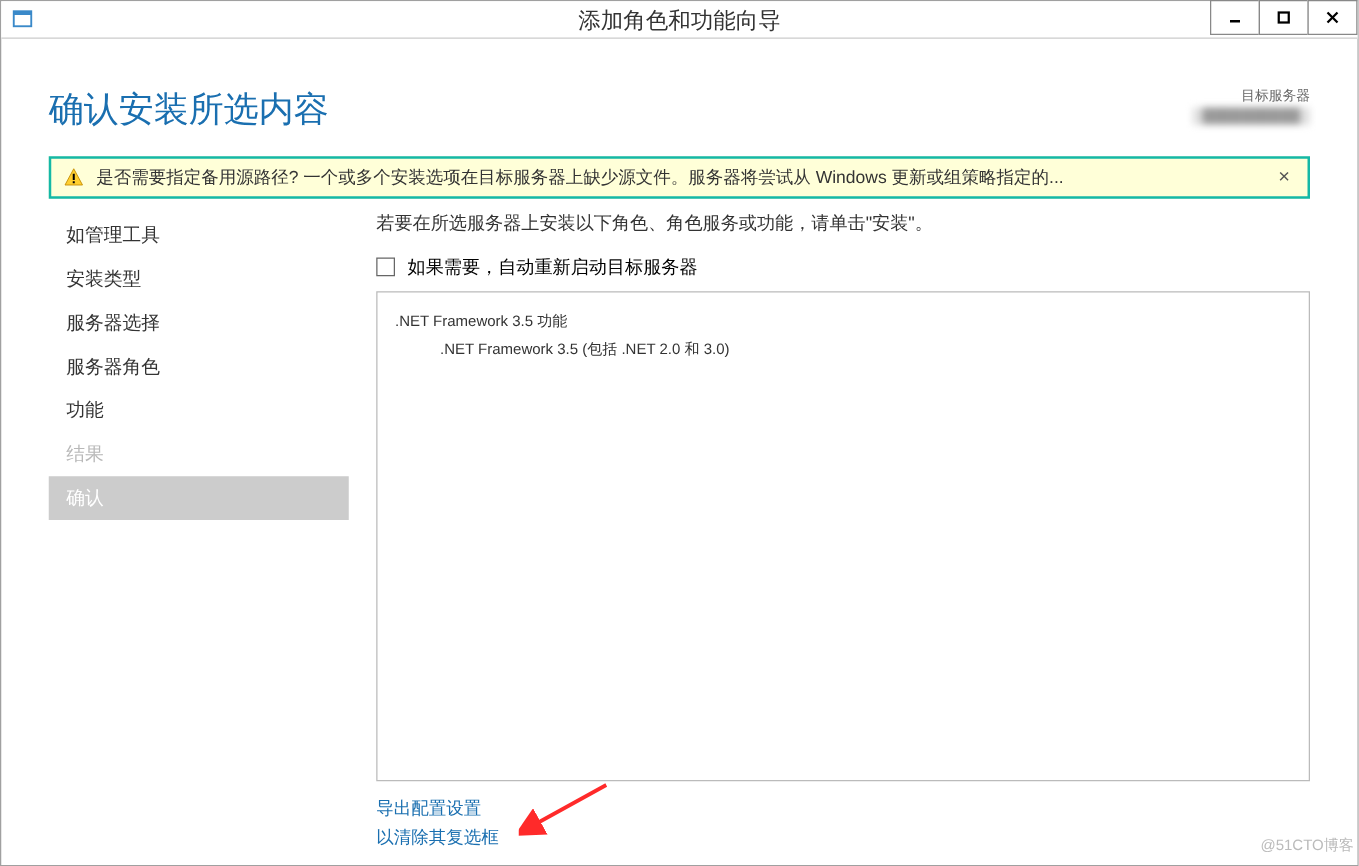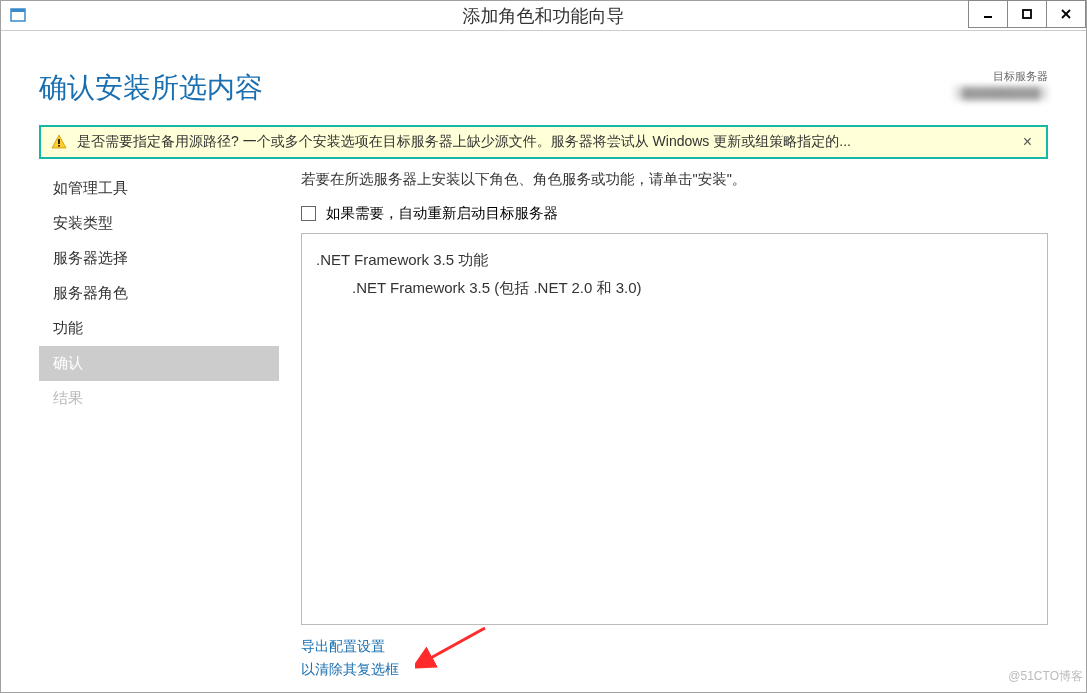--- a/index.html
+++ b/index.html
@@ -30,21 +30,21 @@
     .sidebar-item { padding: 8px 14px; font-size: 15px; color: #333; cursor: pointer; }
     .sidebar-item.active { background: #cccccc; color: #fff; }
     .sidebar-item.disabled { color: #b8b8b8; cursor: default; }
     
     .main-col { flex: 1; display: flex; flex-direction: column; padding-left: 22px; overflow: hidden; }
     .instr { font-size: 14.5px; color: #333; line-height: 1.7; margin-bottom: 12px; }
     .checkbox-row { display: flex; align-items: center; margin-bottom: 10px; font-size: 14.5px; }
     .checkbox { width: 15px; height: 15px; border: 1px solid #666; margin-right: 10px; background: #fff; cursor: pointer; }
     .note { font-size: 14.5px; color: #333; line-height: 1.7; margin-bottom: 14px; }
     
-    .feature-box { flex: 1; border: 1px solid #bbb; background: #fff; padding: 12px 14px; overflow: auto; font-size: 15px; color: #333; }
+    .feature-box { flex: 1; border: 1px solid #bbb; background: #fff; padding: 12px 14px; overflow: auto; font-size: 12px; color: #333; }
     .feature-parent { line-height: 1.9; }
     .feature-child { padding-left: 36px; line-height: 1.9; }
     
     .links { padding-top: 10px; }
     .link { color: #1a6fb0; font-size: 14px; line-height: 1.6; cursor: pointer; display: block; }
     
     .arrow-annotation { position: absolute; pointer-events: none; }
     .watermark { position: absolute; right: 4px; bottom: 8px; font-size: 12px; color: #bbb; pointer-events: none; }
   </style>
 </head>
@@ -100,22 +100,22 @@
     <span class="notification-close">×</span>
   </div>
 
   <div class="body-area">
     <div class="sidebar">
       <div class="sidebar-item">如管理工具</div>
       <div class="sidebar-item">安装类型</div>
       <div class="sidebar-item">服务器选择</div>
       <div class="sidebar-item">服务器角色</div>
       <div class="sidebar-item">功能</div>
+      <div class="sidebar-item disabled">结果</div>
       <div class="sidebar-item active">确认</div>
-      <div class="sidebar-item disabled">结果</div>
     </div>
 
     <div class="main-col">
       <div class="instr">若要在所选服务器上安装以下角色、角色服务或功能，请单击"安装"。</div>
 
       <div class="checkbox-row">
         <span class="checkbox"></span>
         <span>如果需要，自动重新启动目标服务器</span>
       </div>
 

